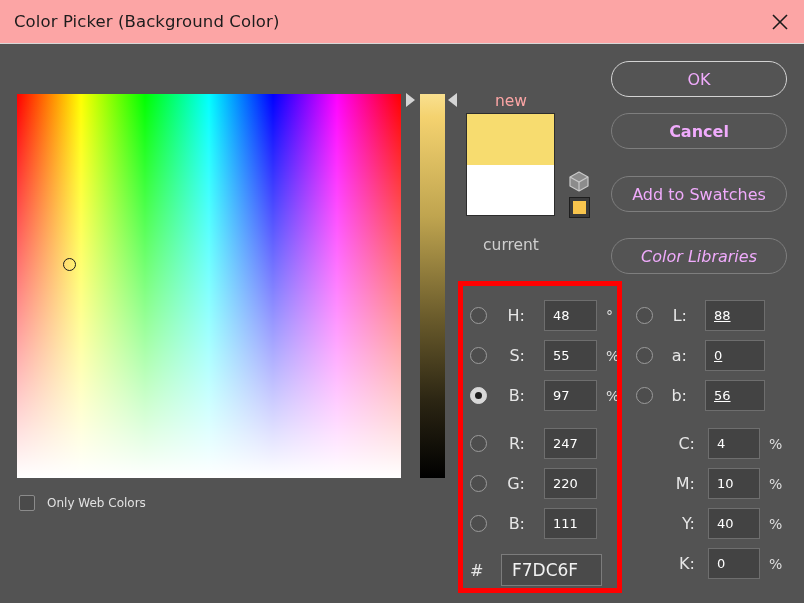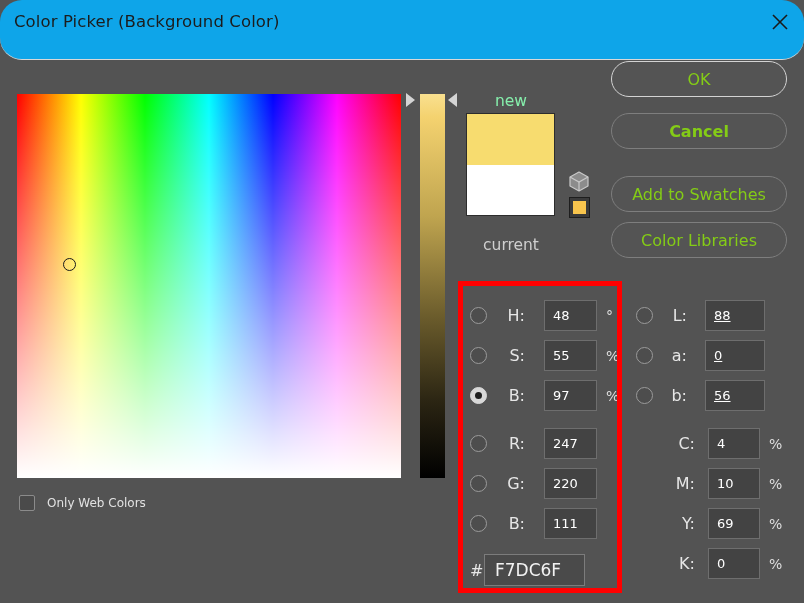--- a/index.html
+++ b/index.html
@@ -22,25 +22,24 @@
     width: 804px;
     height: 603px;
     background: #535353;
   }
 
   
   #titlebar {
     position: absolute;
     left: 0; top: 0;
     width: 804px;
-    height: 60px;
-    background: #0ea5e9;
+    height: 44px;
+    background: #fca5a5;
     border-bottom: 1px solid #d8d8d8;
     box-sizing: border-box;
-    border-radius: 22px;
   }
   #title-text {
     position: absolute;
     left: 14px;
     top: 12px;
     font-size: 16.5px;
     color: #1c1c1c;
     letter-spacing: 0.1px;
     white-space: nowrap;
   }
@@ -112,21 +111,21 @@
   }
 
   
   #label-new {
     position: absolute;
     left: 466px;
     top: 92px;
     width: 90px;
     text-align: center;
     font-size: 15.5px;
-    color: #86efac;
+    color: #fca5a5;
   }
   #label-current {
     position: absolute;
     left: 466px;
     top: 236px;
     width: 90px;
     text-align: center;
     font-size: 15.5px;
     color: #cfcfcf;
   }
@@ -204,31 +203,31 @@
   
   .dlg-button {
     position: absolute;
     left: 611px;
     width: 176px;
     height: 36px;
     border-radius: 18px;
     background: #545454;
     border: 1px solid #7e7e7e;
     box-sizing: border-box;
-    color: #84cc16;
+    color: #f0abfc;
     font-size: 16px;
     display: flex;
     align-items: center;
     justify-content: center;
     cursor: pointer;
   }
   #btn-ok     { top: 61px;  border-color: #d3d3d3; }
   #btn-cancel { top: 113px; font-weight: bold; }
   #btn-swatch { top: 176px; }
-  #btn-library{ top: 222px; }
+  #btn-library{ top: 238px; font-style: italic; }
 
   
   .field-row {
     position: absolute;
     height: 31px;
     display: flex;
     align-items: center;
   }
   .radio {
     width: 17px;
@@ -302,20 +301,21 @@
     height: 32px;
     display: flex;
     align-items: center;
   }
   #hex-hash {
     font-size: 16px;
     color: #e6e6e6;
     width: 14px;
   }
   #hex-input {
+    margin-left: 17px;
     width: 101px;
     height: 32px;
     background: #4a4a4a;
     border: 1px solid #7c7c7c;
     box-sizing: border-box;
     color: #f2f2f2;
     font-size: 17px;
     display: flex;
     align-items: center;
     padding-left: 10px;
@@ -446,21 +446,21 @@
     <div class="fld-input">4</div>
     <div class="fld-unit">%</div>
   </div>
   <div class="field-row col-cmyk" style="left:671px; top:468px;">
     <div class="fld-label">M:</div>
     <div class="fld-input">10</div>
     <div class="fld-unit">%</div>
   </div>
   <div class="field-row col-cmyk" style="left:671px; top:508px;">
     <div class="fld-label">Y:</div>
-    <div class="fld-input">69</div>
+    <div class="fld-input">40</div>
     <div class="fld-unit">%</div>
   </div>
   <div class="field-row col-cmyk" style="left:671px; top:548px;">
     <div class="fld-label">K:</div>
     <div class="fld-input">0</div>
     <div class="fld-unit">%</div>
   </div>
 
   <div id="annotation-box" style="border-color: rgb(255, 0, 0);"></div>
 

